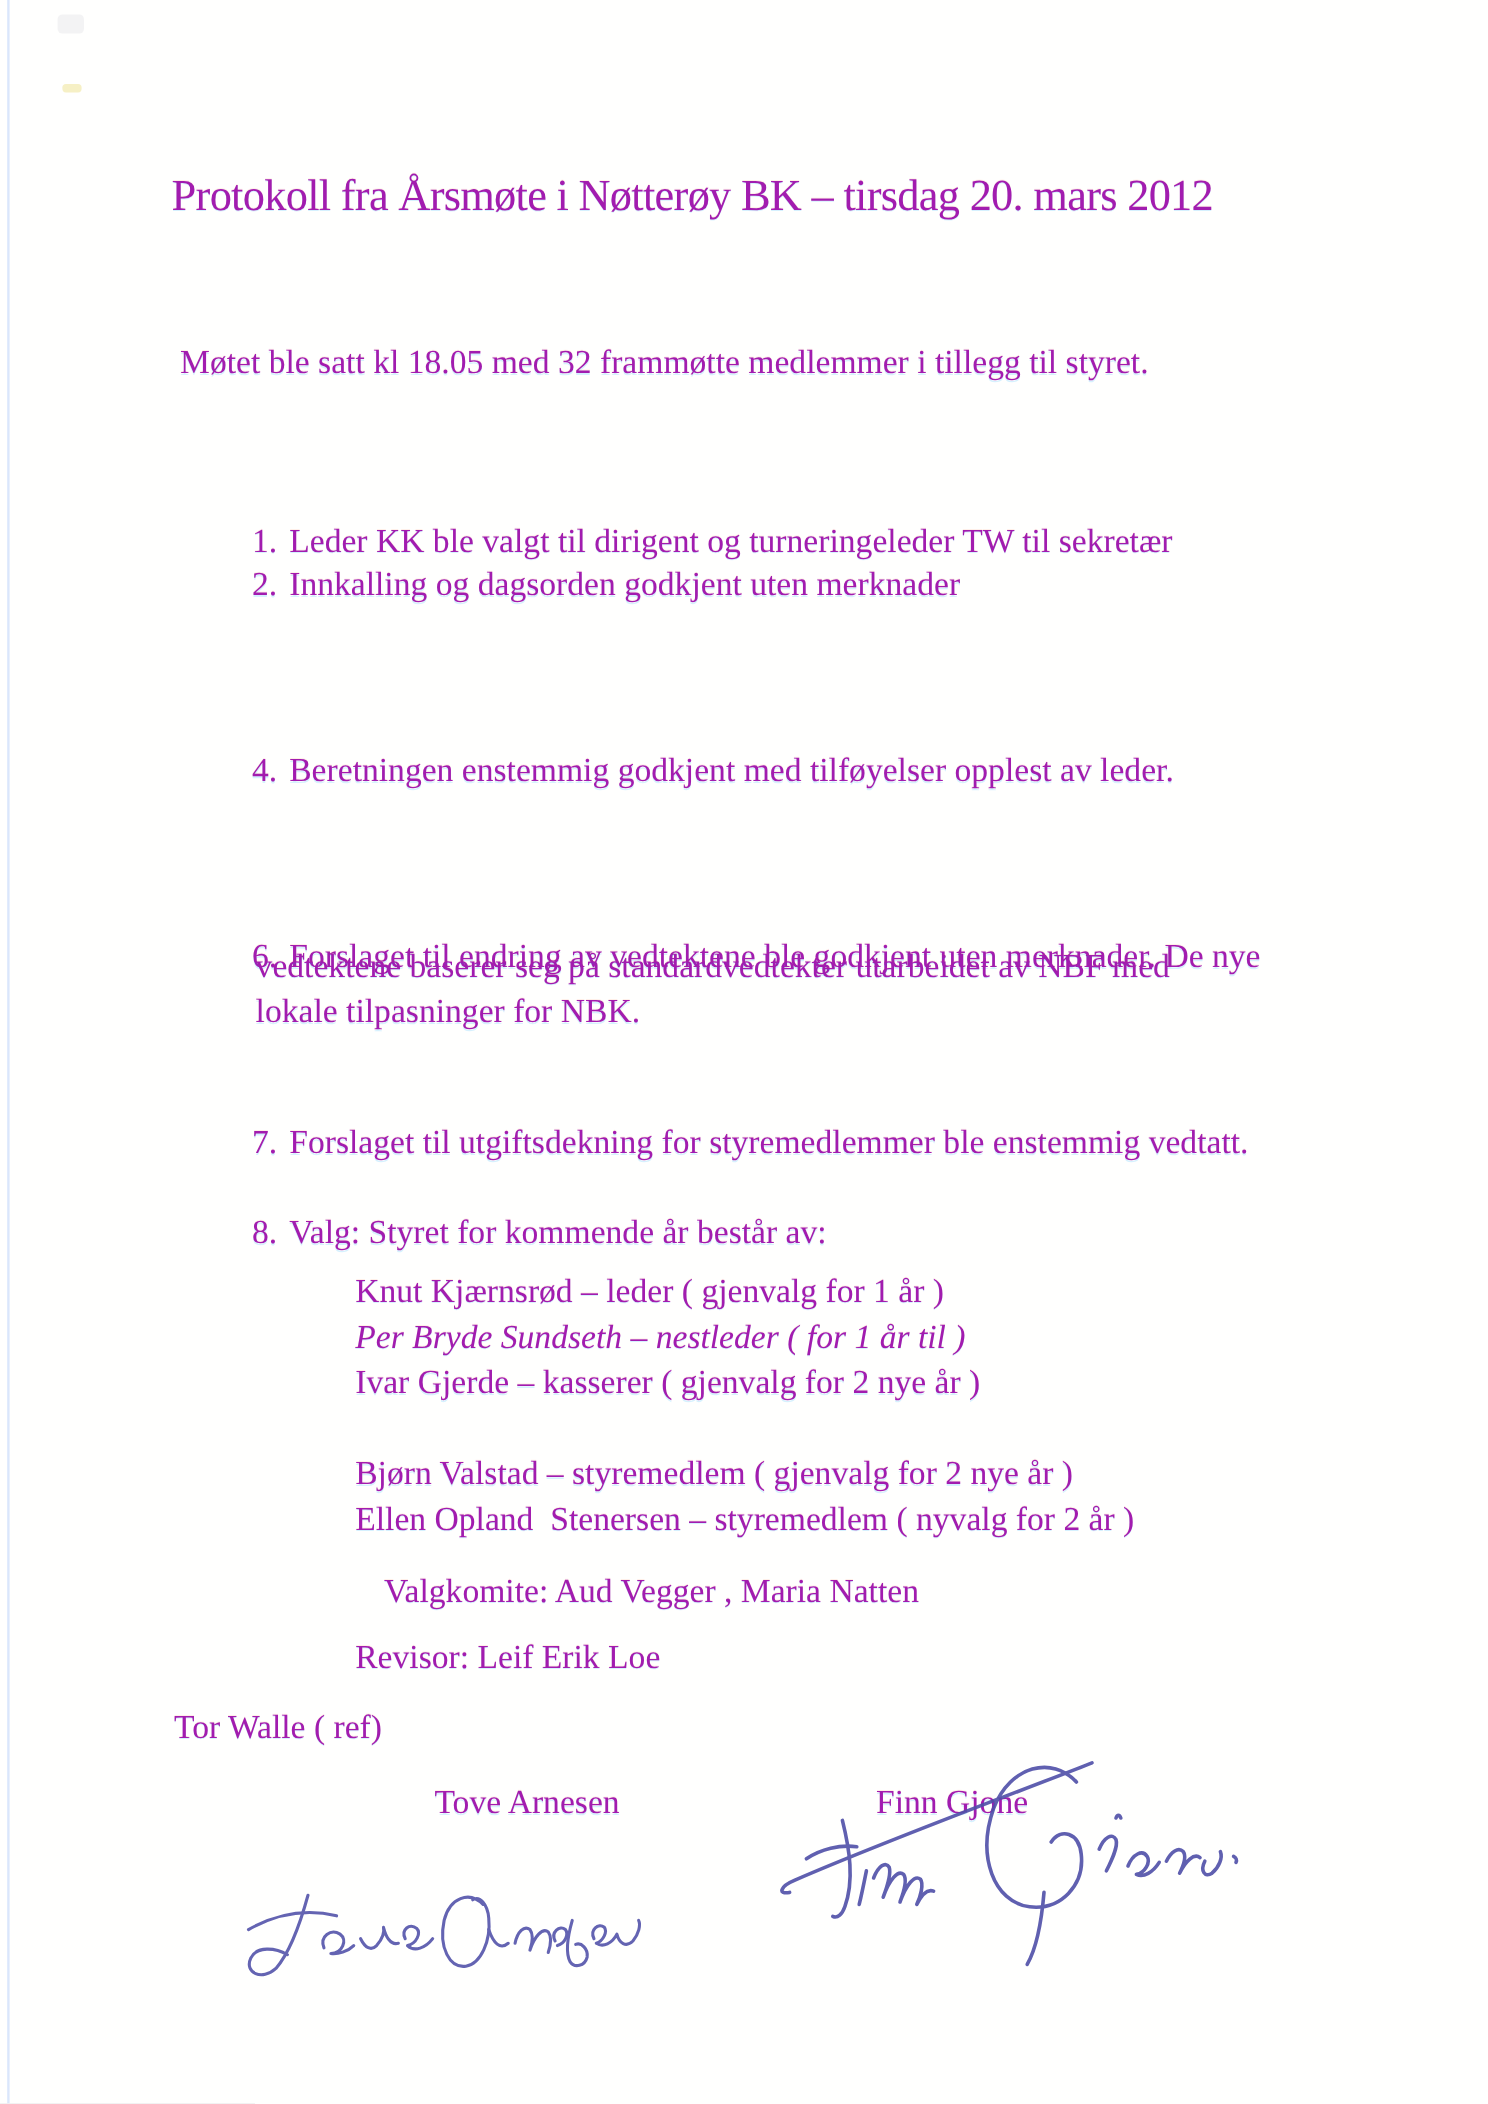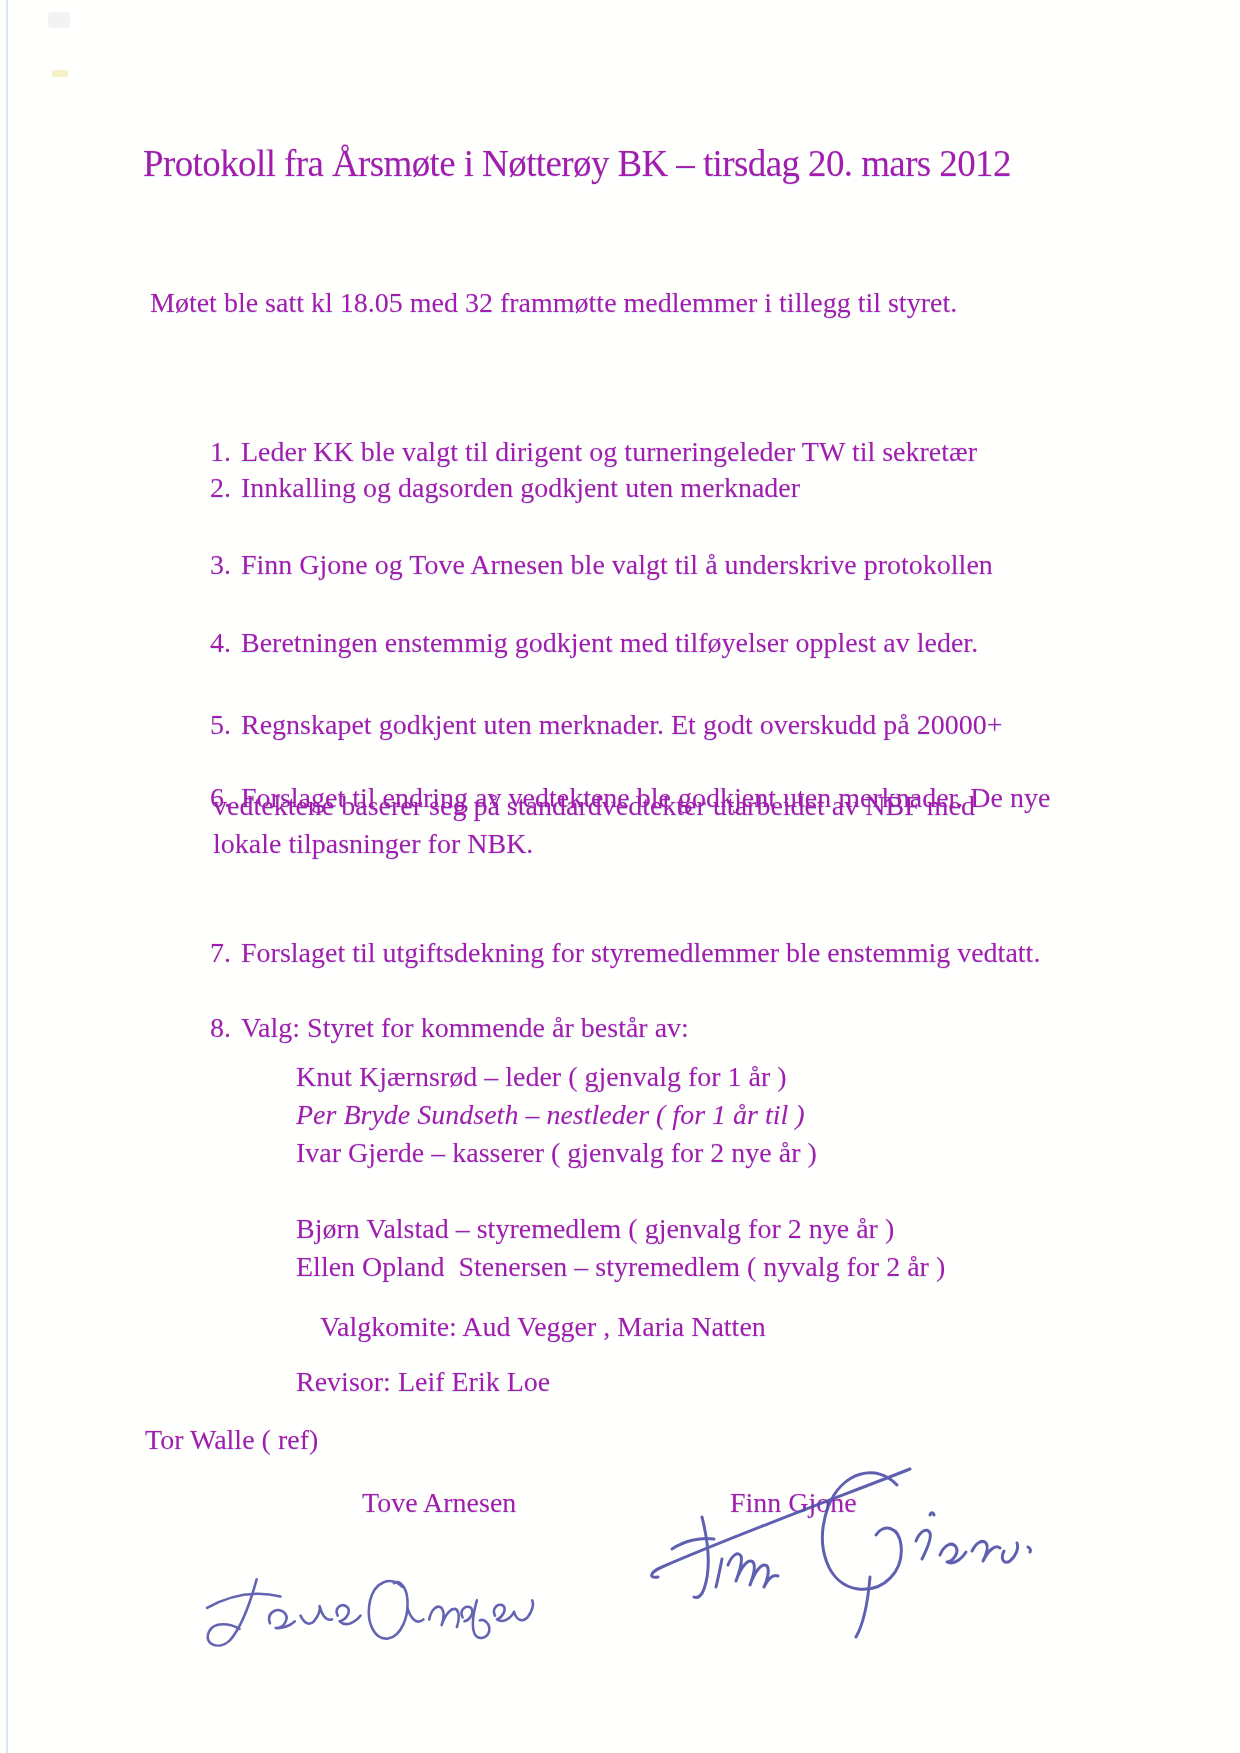--- a/index.html
+++ b/index.html
@@ -59,28 +59,22 @@
   <div class="t title" style="left:143px;top:144px;">Protokoll fra Årsmøte i Nøtterøy BK – tirsdag 20. mars 2012</div>
 
   <div class="t" style="left:150px;top:288px;">Møtet ble satt kl 18.05 med 32 frammøtte medlemmer i tillegg til styret.</div>
 
   <div class="t li" style="left:182px;top:407px;">
     <span class="num">1.</span><span>Leder KK ble valgt til dirigent og turneringeleder TW til sekretær</span>
   </div>
   <div class="t li" style="left:182px;top:443px;">
     <span class="num">2.</span><span>Innkalling og dagsorden godkjent uten merknader</span>
   </div>
-  <div class="t li" style="left:182px;top:520px;">
-    <span class="num">3.</span><span>Finn Gjone og Tove Arnesen ble valgt til å underskrive protokollen</span>
-  </div>
   <div class="t li" style="left:182px;top:598px;">
     <span class="num">4.</span><span>Beretningen enstemmig godkjent med tilføyelser opplest av leder.</span>
-  </div>
-  <div class="t li" style="left:182px;top:680px;">
-    <span class="num">5.</span><span>Regnskapet godkjent uten merknader. Et godt overskudd på 20000+</span>
   </div>
   <div class="t li" style="left:182px;top:753px;">
     <span class="num">6.</span><span>Forslaget til endring av vedtektene ble godkjent uten merknader. De nye</span>
   </div>
   <div class="t" style="left:213px;top:791px;">vedtektene baserer seg på standardvedtekter utarbeidet av NBF med</div>
   <div class="t" style="left:213px;top:829px;">lokale tilpasninger for NBK.</div>
   <div class="t li" style="left:182px;top:908px;">
     <span class="num">7.</span><span>Forslaget til utgiftsdekning for styremedlemmer ble enstemmig vedtatt.</span>
   </div>
   <div class="t li" style="left:182px;top:983px;">

